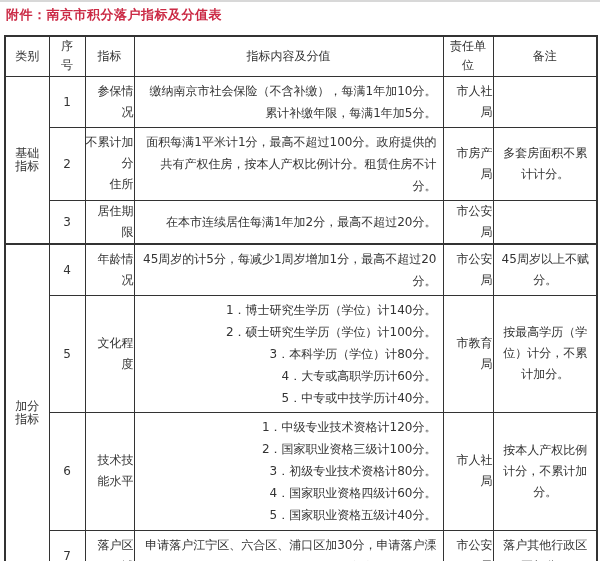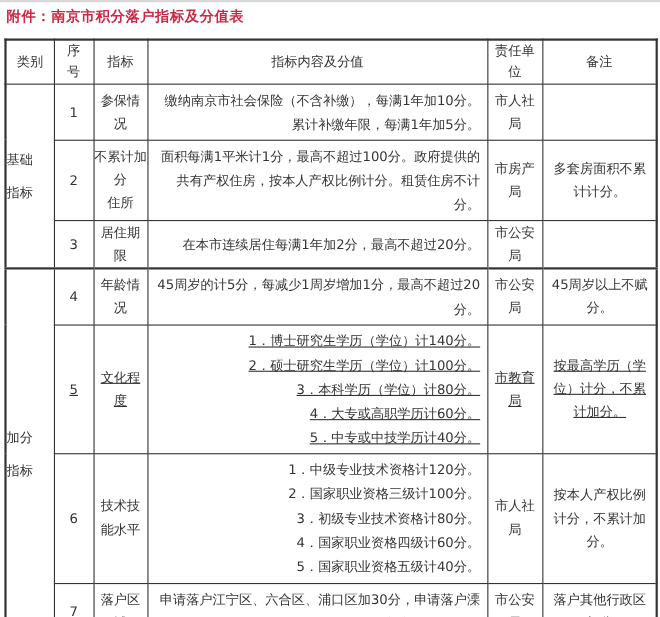--- a/index.html
+++ b/index.html
@@ -39,45 +39,46 @@
     overflow:hidden;
   }
   table.score-table { border:2px solid #333333; }
   tr.header-row th {
     text-align:center;
     line-height:19px;
     white-space:pre-line;
     height:40px;
   }
   td.cat {
+    text-align:center;
     white-space:pre-line;
-    line-height:30px;
+    line-height:13px;
   }
   td.seq { text-align:center; }
   td.ind, td.unit {
-    text-align:center;
+    text-align:right;
     white-space:pre-line;
     line-height:21px;
   }
   td.content {
     text-align:right;
     padding:3px 6px 3px 7px;
     line-height:22px;
     white-space:pre-line;
   }
   td.remark {
     text-align:center;
     padding:3px 5px 3px 6px;
     line-height:21px;
   }
   tr.r1 td { height:47px; }
   tr.r2 td { height:63px; }
   tr.r3 td { height:43px; }
   tr.r4 td { height:50px; }
-  tr.r5 td { height:112px;text-decoration:underline; }
+  tr.r5 td { height:112px; }
   tr.r6 td { height:118px; }
   tr.r7 td { height:45px; }
   tr.section-start td { border-top:2px solid #333333; }
 </style>
 </head>
 <body>
 
 <div class="page">
   <div class="top-edge"></div>
 

